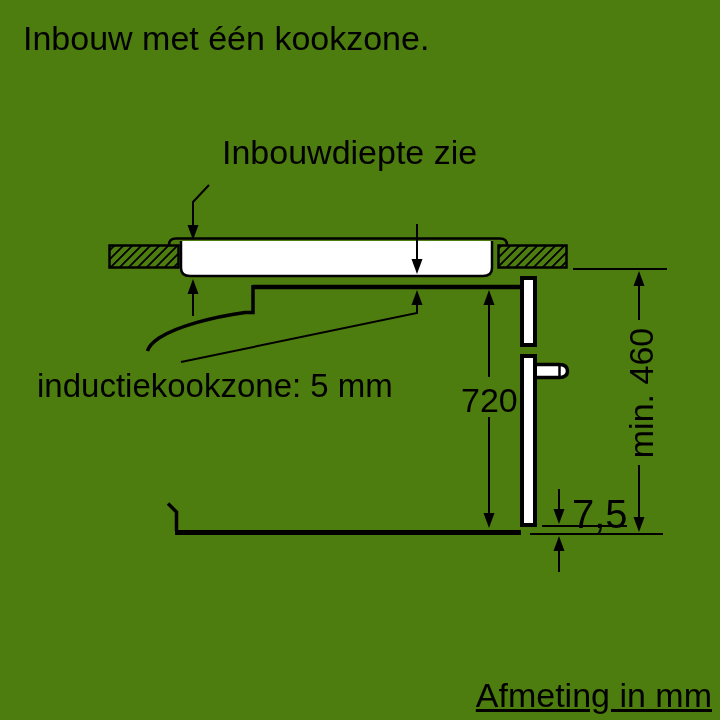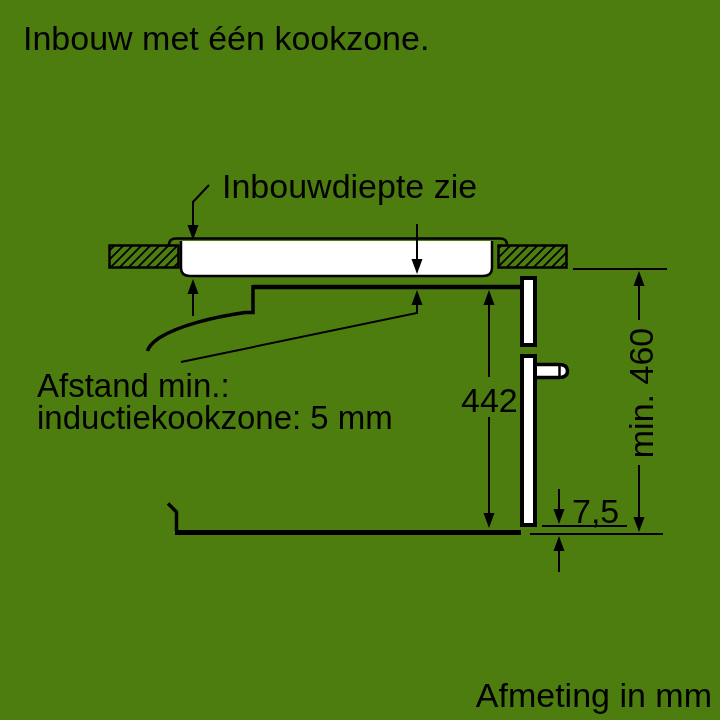--- a/index.html
+++ b/index.html
@@ -7,30 +7,30 @@
     position:relative;
     width:720px;height:720px;
     background:#4d7c0f;
     font-family:"Liberation Sans", sans-serif;
     color:#000000;
     overflow:hidden;
   }
   .stage svg{position:absolute;left:0;top:0;}
   .txt{position:absolute;white-space:nowrap;color:#000;}
   .title{left:23px;top:20px;font-size:34px;line-height:36px;}
-  .callout-top{left:211px;top:136px;font-size:34px;line-height:33px;margin-top:34px;}
+  .callout-top{left:211px;top:136px;font-size:34px;line-height:33px;}
   .callout-top .l1{padding-left:11px;}
   .callout-left{left:37px;top:370px;font-size:33px;line-height:32px;}
   .dim-442{left:461px;top:381px;font-size:34px;}
   .dim-460{
     left:641px;top:393px;font-size:34px;
     transform:translate(-50%,-50%) rotate(-90deg);
   }
-  .dim-75{left:572px;top:492px;font-size:34px;}
-  .footer{right:8px;top:676px;font-size:34px;}
+  .dim-75{left:572px;top:492px;font-size:40px;}
+  .footer{right:8px;top:676px;font-size:34px;text-decoration:underline;}
 </style>
 </head>
 <body>
 
 <div class="stage">
 
   <svg width="720" height="720" viewBox="0 0 720 720">
     <defs>
       <pattern id="hatch" width="9" height="9" patternUnits="userSpaceOnUse">
         <path d="M-2,11 L11,-2 M-2,2 L2,-2 M7,11 L11,7" stroke="#000" stroke-width="1.8" fill="none"></path>
@@ -102,22 +102,21 @@
     </g>
   </svg>
 
   <div class="txt title">Inbouw met één kookzone.</div>
 
   <div class="txt callout-top">
     <div class="l1">Inbouwdiepte zie</div>
   </div>
 
   <div class="txt callout-left">
-    <div>Afstand min.:</div>
     <div>inductiekookzone: 5 mm</div>
   </div>
 
-  <div class="txt dim-442">442</div>
+  <div class="txt dim-442">720</div>
   <div class="txt dim-460">min. 460</div>
   <div class="txt dim-75">7,5</div>
 
   <div class="txt footer">Afmeting in mm</div>
 </div>
 
 </body></html>

